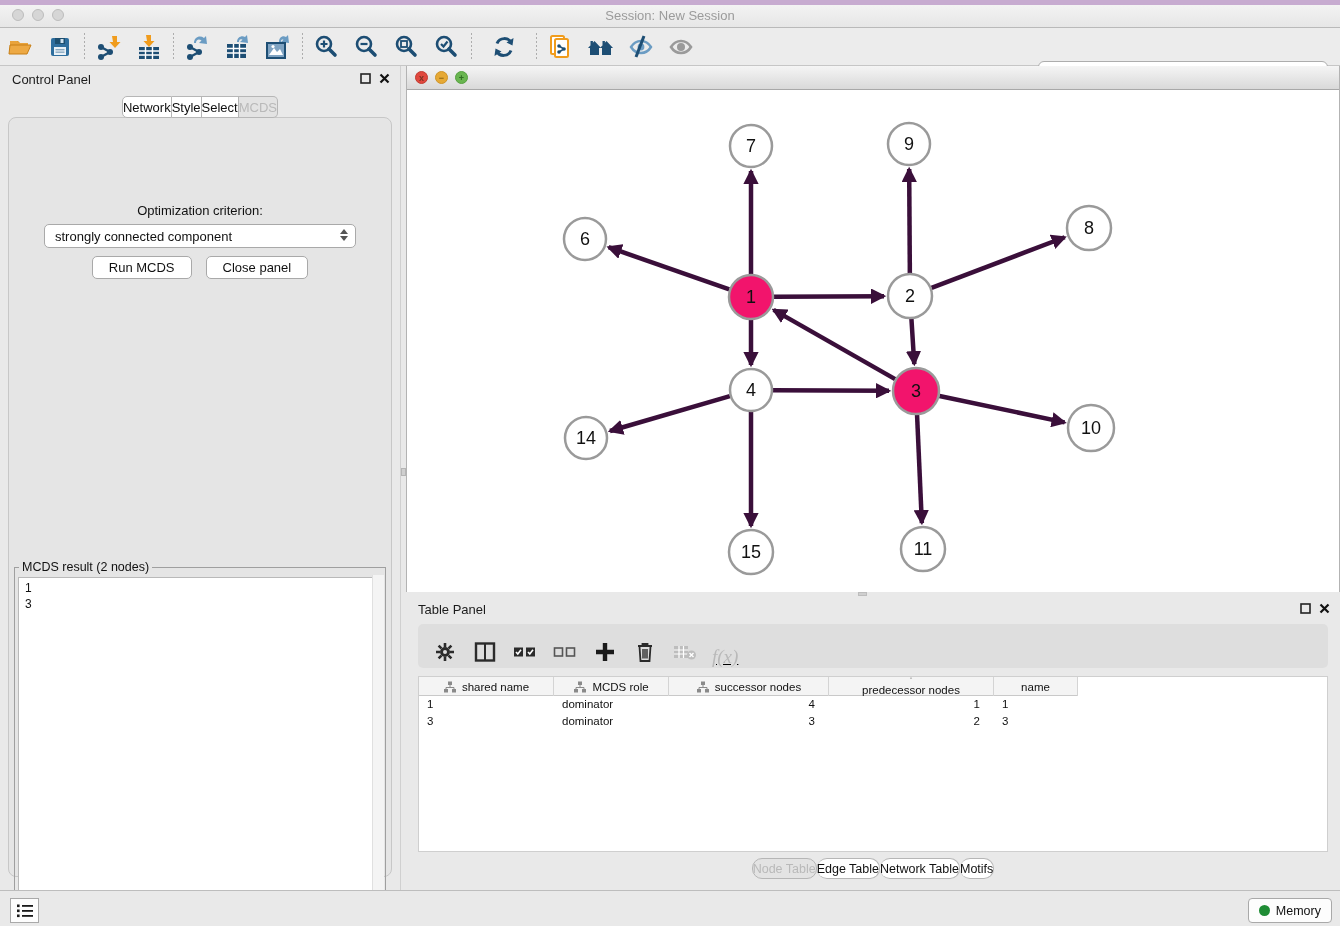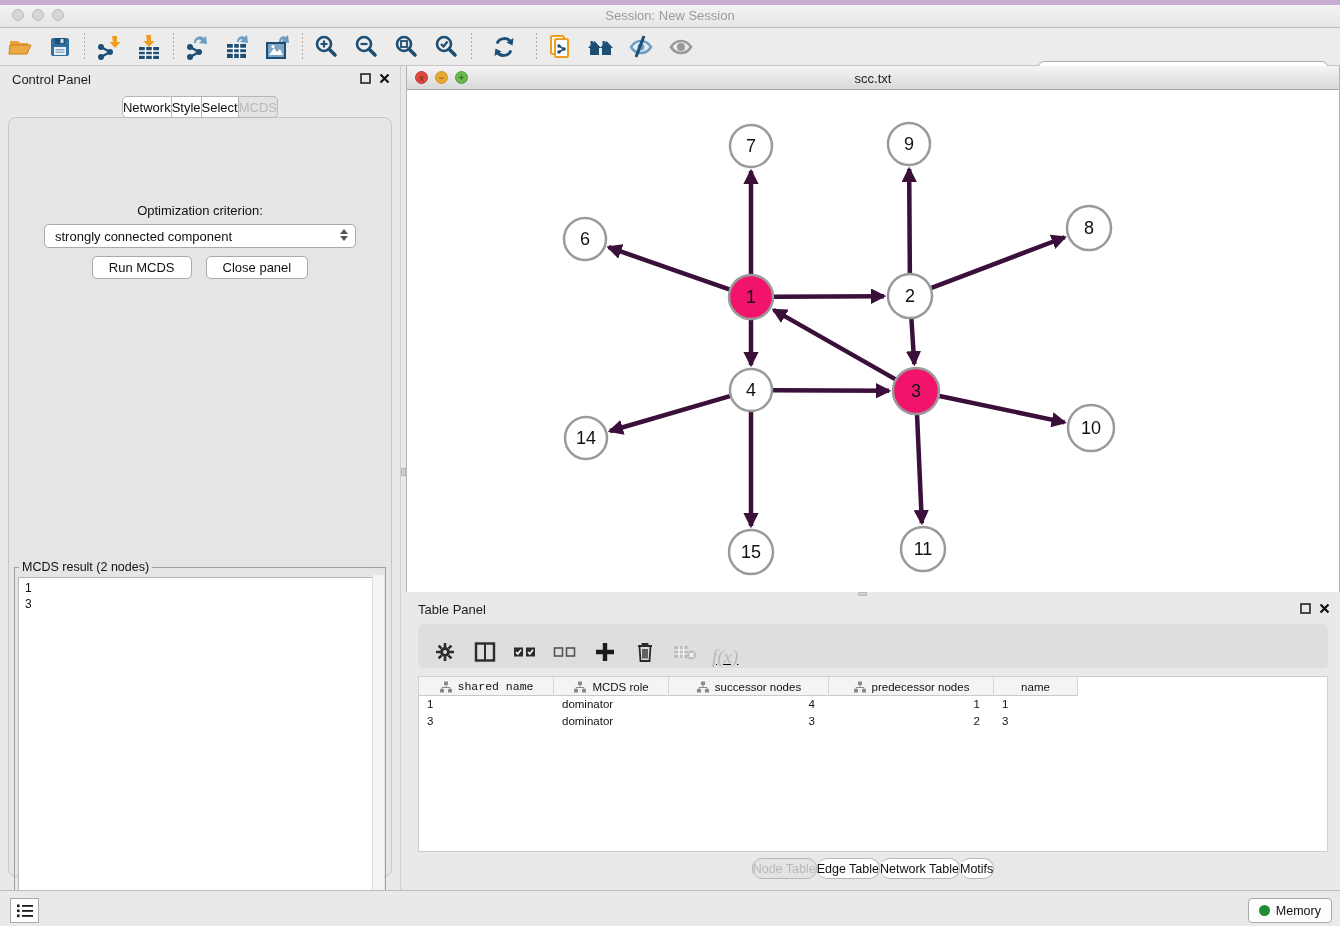--- a/index.html
+++ b/index.html
@@ -308,21 +308,20 @@
     <span class="grip abs"></span>
   </div>
 
 <div id="network-window" class="abs">
   <div id="net-titlebar">
     <div class="traffic" style="left:8px; top:5px; gap:7px;">
       <span class="mac-dot" style="background:#e0483e;border:1px solid #c23b31;">x</span>
       <span class="mac-dot" style="background:#e6a935;border:1px solid #cf9427;color:#8a6414;">−</span>
       <span class="mac-dot" style="background:#69b550;border:1px solid #55a03f;color:#2e6e22;">+</span>
     </div>
-    <div class="title">scc.txt</div>
   </div>
   <div id="net-canvas">
     <svg width="932" height="502" viewBox="0 0 932 502">
       <defs>
         <marker id="arrow" viewBox="0 0 10 10" refX="8.5" refY="5" markerWidth="3.4" markerHeight="3.4" orient="auto">
           <path d="M0 0 L10 5 L0 10 Z" fill="#3a0f3a"></path>
         </marker>
       </defs>
       <g id="edges-layer">
           <line x1="344" y1="184" x2="344" y2="81" stroke="#3a0f3a" stroke-width="4.5" marker-end="url(#arrow)"></line>
@@ -452,21 +451,21 @@
         <rect x="1" y="4" width="14" height="12" fill="#bdbdbd"></rect>
         <path d="M1 8 h14 M1 12 h14 M6 4 v12 M10.5 4 v12" stroke="#fff" stroke-width="1.2"></path>
         <circle cx="18.5" cy="13" r="4.5" fill="#bdbdbd"></circle>
         <path d="M16.5 11 L20.5 15 M20.5 11 L16.5 15" stroke="#fff" stroke-width="1.4"></path>
       </svg>
     </div>
     <div id="tp-fx">f(x)</div>
   </div>
   <div id="tbl">
     <div id="tbl-head">
-        <div class="th" style="width: 135px; font-family: Liberation Mono, monospace;">
+        <div class="th" style="width: 135px;">
           <svg width="14" height="12" viewBox="0 0 14 12">
             <rect x="5" y="0.5" width="4" height="3.5" fill="#8a8a8a"></rect>
             <path d="M7 4 V6.5 M3 6.5 H11 M3 6.5 V8 M11 6.5 V8" stroke="#8a8a8a" stroke-width="1" fill="none"></path>
             <rect x="1" y="8" width="4" height="3.5" fill="#8a8a8a"></rect>
             <rect x="9" y="8" width="4" height="3.5" fill="#8a8a8a"></rect>
           </svg>
           <span>shared name</span>
         </div>
         <div class="th" style="width: 115px;">
           <svg width="14" height="12" viewBox="0 0 14 12">
@@ -479,21 +478,21 @@
         </div>
         <div class="th" style="width: 160px;">
           <svg width="14" height="12" viewBox="0 0 14 12">
             <rect x="5" y="0.5" width="4" height="3.5" fill="#8a8a8a"></rect>
             <path d="M7 4 V6.5 M3 6.5 H11 M3 6.5 V8 M11 6.5 V8" stroke="#8a8a8a" stroke-width="1" fill="none"></path>
             <rect x="1" y="8" width="4" height="3.5" fill="#8a8a8a"></rect>
             <rect x="9" y="8" width="4" height="3.5" fill="#8a8a8a"></rect>
           </svg>
           <span>successor nodes</span>
         </div>
-        <div class="th" style="width: 165px;">
+        <div class="th" style="width: 165px; flex-direction: column;">
           <svg width="14" height="12" viewBox="0 0 14 12">
             <rect x="5" y="0.5" width="4" height="3.5" fill="#8a8a8a"></rect>
             <path d="M7 4 V6.5 M3 6.5 H11 M3 6.5 V8 M11 6.5 V8" stroke="#8a8a8a" stroke-width="1" fill="none"></path>
             <rect x="1" y="8" width="4" height="3.5" fill="#8a8a8a"></rect>
             <rect x="9" y="8" width="4" height="3.5" fill="#8a8a8a"></rect>
           </svg>
           <span>predecessor nodes</span>
         </div>
         <div class="th" style="width: 84px;">
           <span>name</span>

